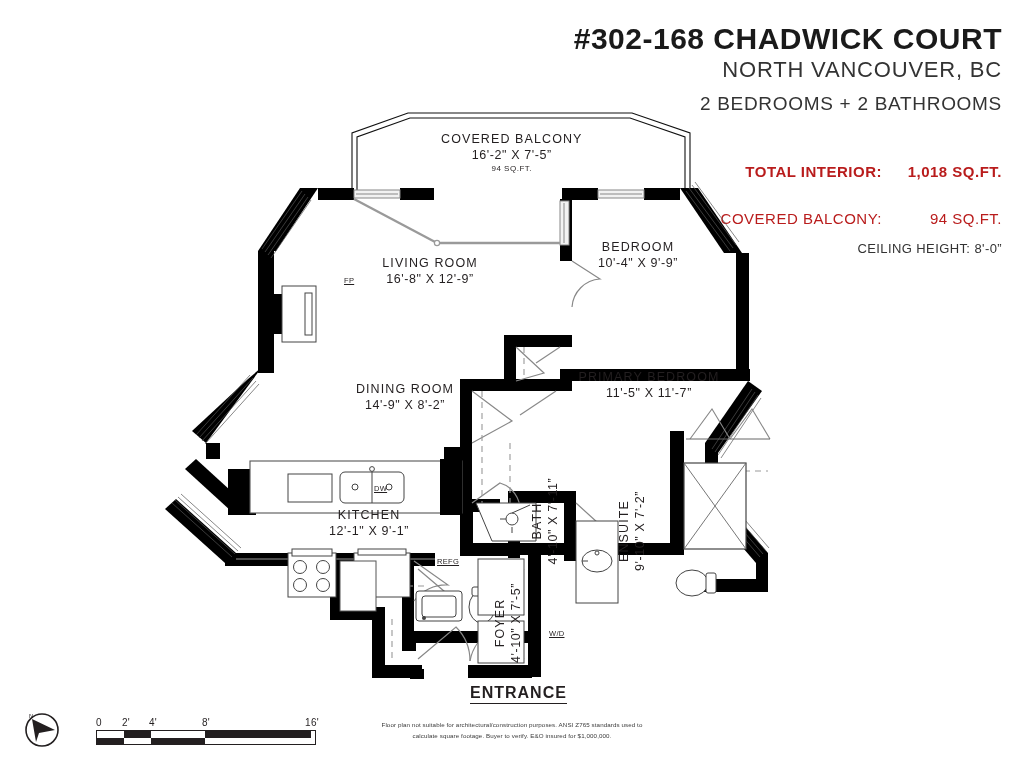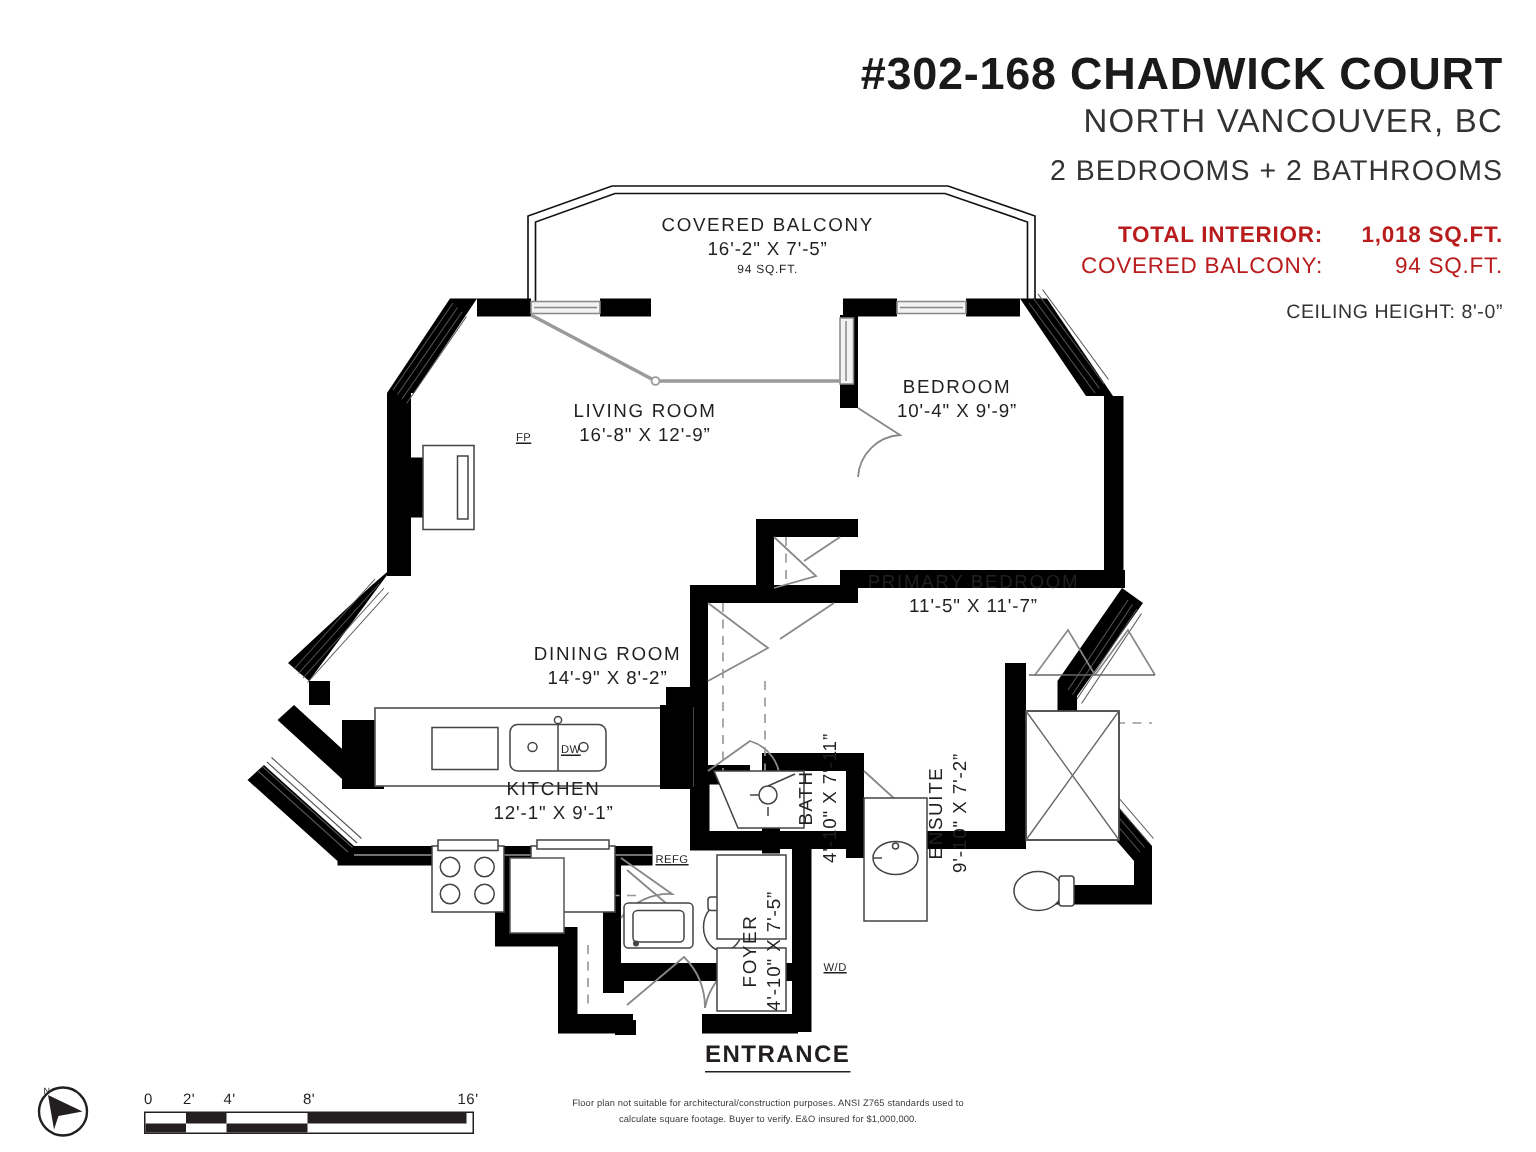--- a/index.html
+++ b/index.html
@@ -4,41 +4,41 @@
 <style>
   html,body{margin:0;padding:0;}
   body{
     width:1024px;height:768px;
     background:#ffffff;
     font-family:"Liberation Sans", sans-serif;
     color:#231f20;
     overflow:hidden;
     position:relative;
   }
-  #page{position:absolute;left:0;top:12px;width:1024px;height:604px;}
+  #page{position:absolute;left:0;top:1px;width:1024px;height:604px;}
 
   
   .header{position:absolute;right:22px;top:22px;text-align:right;}
   .addr{
     font-size:30px;font-weight:bold;letter-spacing:.5px;
     line-height:1.04;white-space:nowrap;color:#1a1a1a;
   }
   .city{
     font-size:22px;font-weight:normal;letter-spacing:.8px;
     line-height:1.25;white-space:nowrap;color:#333;margin-top:2px;text-align:right;
   }
   .beds{
     font-size:19px;font-weight:normal;letter-spacing:.7px;
     white-space:nowrap;color:#333;margin-top:9px;
   }
   .stats{margin-top:20px;font-size:15px;letter-spacing:.5px;color:#b91c1c;}
   .statrow{display:flex;justify-content:flex-end;align-items:baseline;line-height:1.45;}
   .statlabel{font-weight:bold;white-space:nowrap;}
   .statlabel.thin{font-weight:normal;}
-  .statval{width:120px;white-space:nowrap;}
+  .statval{width:120px;white-space:nowrap;margin-top:26px;}
   .statval.b{font-weight:bold;}
   .ceil{margin-top:11px;font-size:13px;letter-spacing:.4px;color:#333;white-space:nowrap;}
 
   
   #plan{position:absolute;left:0px;top:90px;width:800px;height:600px;}
 
   
   .rlabel{position:absolute;text-align:center;color:#231f20;line-height:1.28;white-space:nowrap;}
   .rname{font-size:12.5px;letter-spacing:1.1px;}
   .rdim{font-size:12.5px;letter-spacing:.6px;}
@@ -347,21 +347,21 @@
   <div class="rlabel" style="left:638px;top:238px;transform:translateX(-50%);">
     <div class="rname">BEDROOM</div>
     <div class="rdim">10'-4" X 9'-9”</div>
   </div>
 
   <div class="rlabel" style="left:649px;top:368px;transform:translateX(-50%);">
     <div class="rname">PRIMARY BEDROOM</div>
     <div class="rdim">11'-5" X 11'-7”</div>
   </div>
 
-  <div class="rlabel" style="left:405px;top:380px;transform:translateX(-50%);margin-top:36px;">
+  <div class="rlabel" style="left:405px;top:380px;transform:translateX(-50%);">
     <div class="rname">DINING ROOM</div>
     <div class="rdim">14'-9" X 8'-2”</div>
   </div>
 
   <div class="rlabel" style="left:369px;top:506px;transform:translateX(-50%);">
     <div class="rname">KITCHEN</div>
     <div class="rdim">12'-1" X 9'-1”</div>
   </div>
 
   <div class="rlabel vert" style="left:545px;top:520px;transform:translate(-50%,-50%) rotate(-90deg);">

